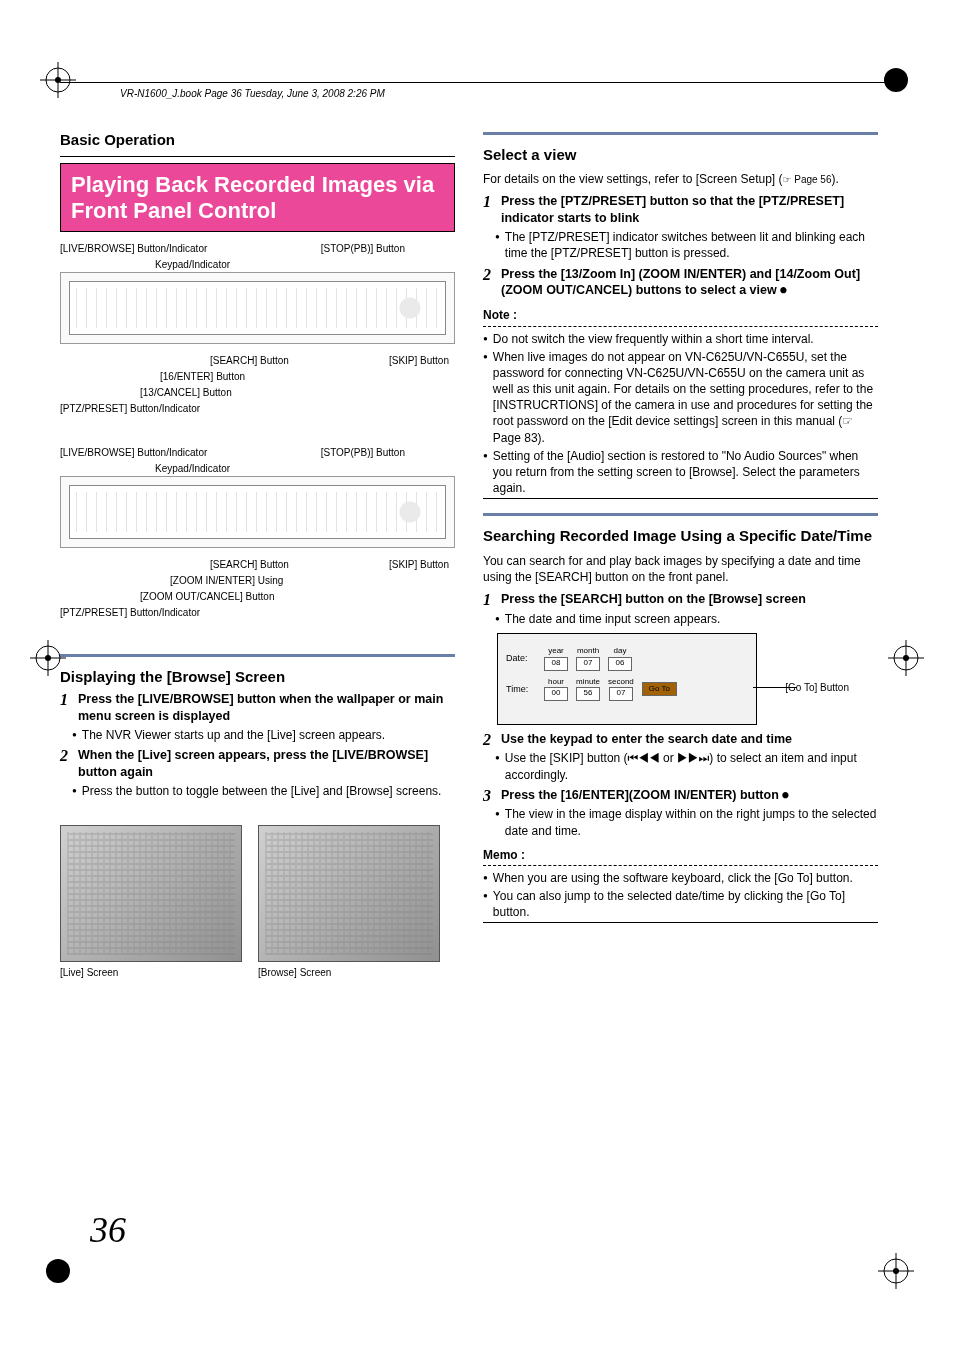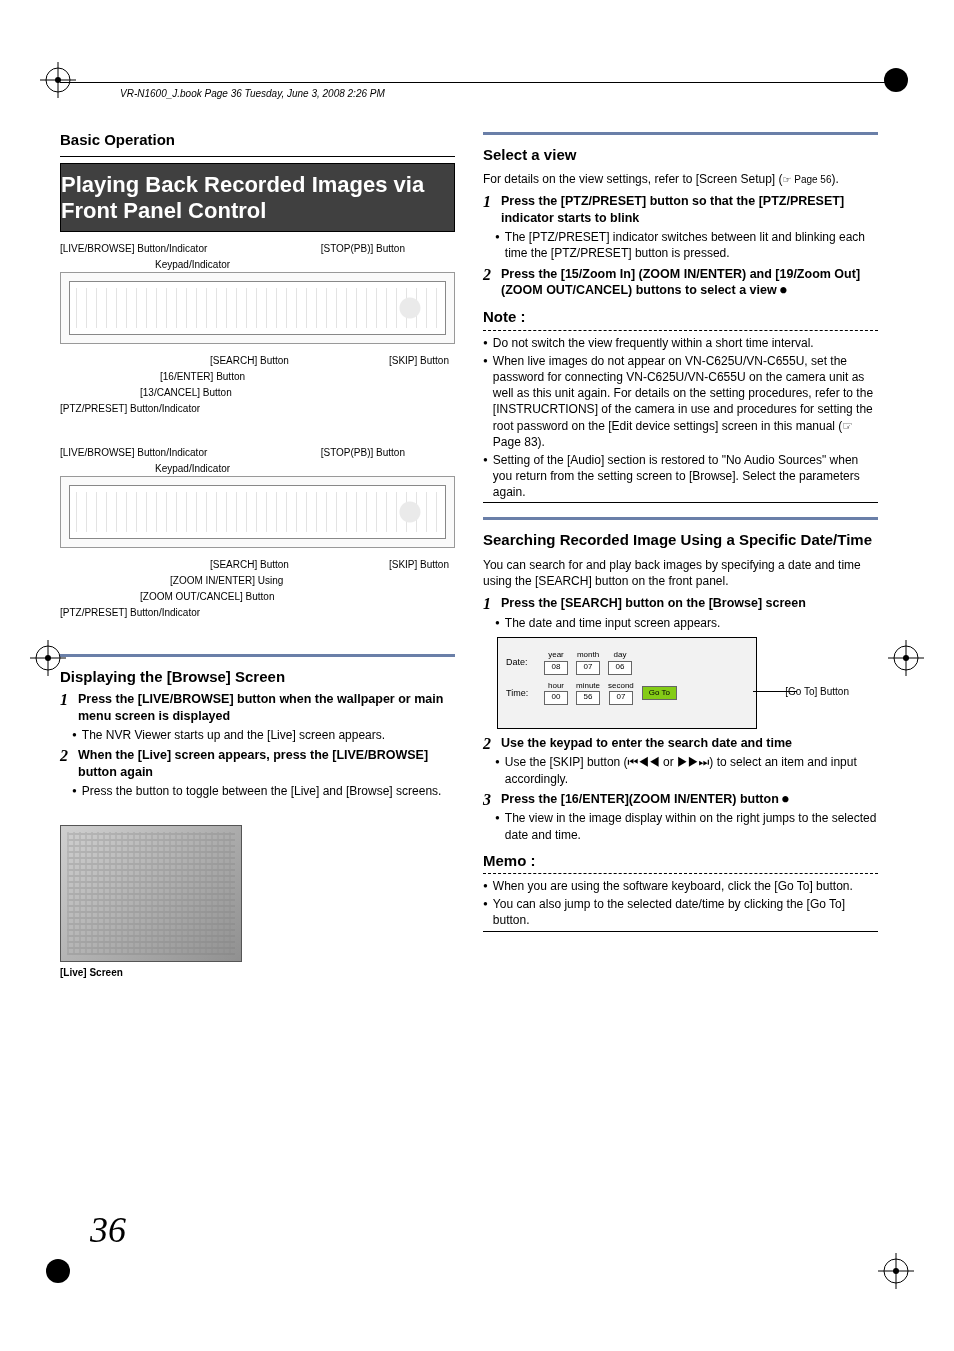--- a/index.html
+++ b/index.html
@@ -43,24 +43,24 @@
     line-height: 1.35;
   }
   .section-chapter {
     font-weight: bold;
     font-size: 15px;
     margin-bottom: 6px;
   }
   .rule-thin { height: 1px; background: #000; margin: 2px 0 6px 0; }
   .rule-top { height: 3px; background: #6a7fa8; margin: 2px 0 2px 0; }
   .main-title-box {
-    background: #404040;
+    background: #ec4899;
     color: #fff;
     border: 1px solid #000;
-    padding: 8px 0;
+    padding: 8px 10px;
     font-size: 22px;
     font-weight: bold;
     line-height: 1.15;
     margin-bottom: 10px;
   }
   .body-text { font-size: 12px; margin: 6px 0; }
   .sub-head {
     font-weight: bold;
     font-size: 15px;
     margin: 10px 0 4px 0;
@@ -71,39 +71,39 @@
     font-style: italic;
     font-weight: bold;
     font-size: 16px;
     width: 18px;
     flex: none;
     line-height: 1.1;
   }
   .step-text { font-weight: bold; font-size: 12.5px; }
   .bullet { display: flex; margin: 2px 0 2px 12px; font-size: 12px; }
   .bullet::before { content: "●"; font-size: 8px; margin-right: 5px; margin-top: 3px; flex:none; }
-  .note-label { font-weight: bold; font-size: 15px; margin-top: 8px; }
+  .note-label { font-weight: bold; font-size: 12px; margin-top: 8px; }
   .note-rule { border-top: 1px dashed #000; margin: 2px 0 4px 0; }
   .note-rule-solid { border-top: 1px solid #000; margin: 2px 0 4px 0; }
   .diagram {
     border: 0.5px solid #999;
     background: #fafafa;
     height: 140px;
     position: relative;
     margin: 4px 0;
     font-size: 8px;
   }
   .model-label { position: absolute; font-weight: bold; font-size: 11px; right: 4px; }
   .small-diagram {
     border: none;
     position: relative;
     margin: 4px 0;
   }
   .callout { font-size: 10px; position: absolute; }
-  .screenshots { display: flex; gap: 16px; margin-top: 26px; font-weight: bold; }
+  .screenshots { display: flex; gap: 16px; margin-top: 26px; }
   .screenshot-box {
     width: 180px;
     height: 135px;
     background: linear-gradient(135deg,#d0d0d0,#909090);
     border: 1px solid #555;
     position: relative;
     overflow: hidden;
   }
   .screenshot-box::before {
     content:"";
@@ -128,21 +128,21 @@
     background: #f2f2f2;
     padding: 6px 8px;
     font-size: 9px;
     position: relative;
     margin: 6px 0;
     height: 78px;
   }
   .goto-row { display:flex; align-items:center; gap:8px; margin: 6px 0;}
   .goto-field { display:flex; flex-direction:column; align-items:center; font-size:8px;}
   .goto-input { border:1px solid #666; width:22px; height:12px; font-size:8px; text-align:center; background:#fff;}
-  .goto-btn { border:1px solid #666; padding:1px 6px; font-size:8px; background:#84cc16;}
+  .goto-btn { border:1px solid #666; padding:1px 6px; font-size:8px; background:#a16207;}
   .goto-callout { position:absolute; right:-92px; top:48px; font-size:10px;}
   .goto-line { position:absolute; right:-40px; top:54px; width:44px; height:1px; background:#000;}
   .reg-mark {
     position:absolute;
     width:36px;height:36px;
   }
   .reg-mark svg{width:36px;height:36px;}
   .icon-ref { font-size: 10px; }
   .panel-sketch {
     position:absolute; inset:8px; border:1px solid #888; background:#fff;
@@ -262,41 +262,45 @@
       </div>
       <div class="bullet">
           <span>Press the button to toggle between the [Live] and [Browse] screens.</span>
         </div>
 
       <div class="screenshots">
         <div>
           <div class="screenshot-box"></div>
           <div class="screenshot-caption">[Live] Screen</div>
         </div>
+        <div>
+          <div class="screenshot-box"></div>
+          <div class="screenshot-caption">[Browse] Screen</div>
+        </div>
       </div>
     </div>
 
     <div class="col">
       <div class="rule-top"></div>
       <div class="sub-head">Select a view</div>
       <div class="body-text">
         <span>For details on the view settings, refer to [Screen Setup] (</span><span class="icon-ref">☞ Page 56</span><span>).</span>
       </div>
 
       <div class="step">
         <div class="step-num">1</div>
         <div class="step-text">Press the [PTZ/PRESET] button so that the [PTZ/PRESET] indicator starts to blink</div>
       </div>
       <div class="bullet">
           <span>The [PTZ/PRESET] indicator switches between lit and blinking each time the [PTZ/PRESET] button is pressed.</span>
         </div>
 
       <div class="step">
         <div class="step-num">2</div>
-        <div class="step-text">Press the [15/Zoom In] (ZOOM IN/ENTER) and [19/Zoom Out] (ZOOM OUT/CANCEL) buttons to select a view ⏺</div>
+        <div class="step-text">Press the [13/Zoom In] (ZOOM IN/ENTER) and [14/Zoom Out] (ZOOM OUT/CANCEL) buttons to select a view ⏺</div>
       </div>
 
       <div class="note-label">Note :</div>
       <div class="note-rule"></div>
       <div class="bullet" style="margin-left:0">
           <span>Do not switch the view frequently within a short time interval.</span>
         </div>
       <div class="bullet" style="margin-left:0">
           <span>When live images do not appear on VN-C625U/VN-C655U, set the password for connecting VN-C625U/VN-C655U on the camera unit as well as this unit again.  For details on the setting procedures, refer to the [INSTRUCRTIONS] of the camera in use and procedures for setting the root password on the [Edit device settings] screen in this manual (☞  Page 83).</span>
         </div>

